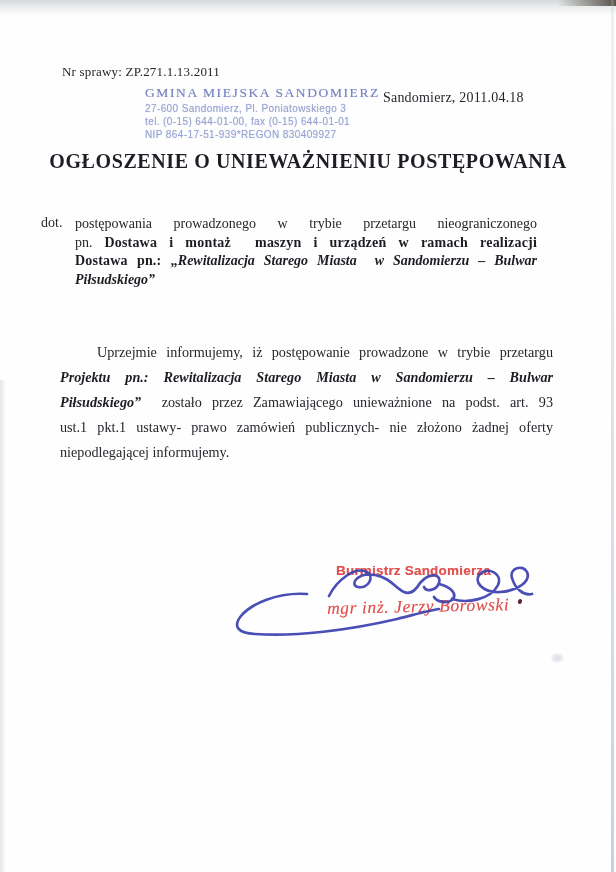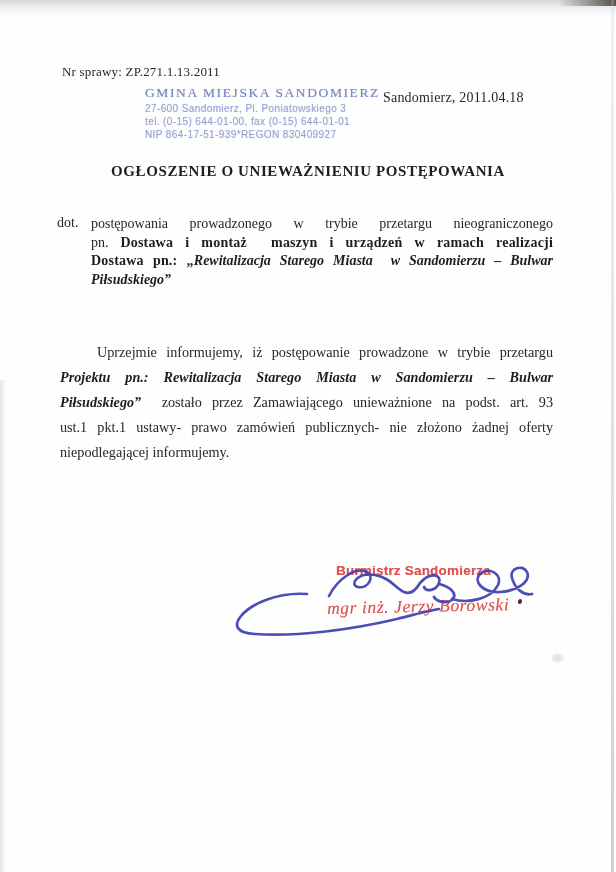--- a/index.html
+++ b/index.html
@@ -28,24 +28,24 @@
   .date-line{position:absolute;left:383px;top:66px;font-size:14px;letter-spacing:.2px;margin-top:24px;}
 
   .stamp{position:absolute;left:121px;top:86px;line-height:13px;margin-left:24px;}
   .stamp-name{font-size:13.5px;letter-spacing:1.6px;color:rgba(112,126,190,.92);
     font-family:"Liberation Serif","DejaVu Serif",serif;margin-bottom:3px;
     text-shadow:0 0 1px rgba(130,145,200,.55);}
   .stamp-small{font-size:10px;letter-spacing:.4px;color:rgba(134,148,202,.78);
     font-family:"Liberation Sans","DejaVu Sans",sans-serif;
     text-shadow:0 0 1px rgba(140,155,205,.5);}
 
-  .doc-title{position:absolute;left:0;top:163px;width:616px;text-align:center;
-    font-size:15px;font-weight:700;letter-spacing:.6px;color:#1d1e24;}
+  .doc-title{position:absolute;left:0;top:150px;width:616px;text-align:center;
+    font-size:20px;font-weight:700;letter-spacing:.6px;color:#1d1e24;}
 
-  .subject{position:absolute;left:57px;top:215px;width:496px;display:flex;}
+  .subject{position:absolute;left:41px;top:215px;width:496px;display:flex;}
   .subject-label{width:34px;flex:none;font-size:14px;}
   .subject-body{width:462px;flex:none;}
   .subject-body .tline{line-height:18.6px;font-size:14px;text-align:justify;text-align-last:justify;}
   .subject-body .tline:last-child{text-align-last:left;}
 
   .body-par{position:absolute;left:60px;top:340px;width:493px;}
   .body-par .tline{line-height:25px;font-size:14.2px;text-align:justify;text-align-last:justify;}
   .body-par .tline:first-child{text-indent:37px;}
   .body-par .tline:last-child{text-align-last:left;}
 

